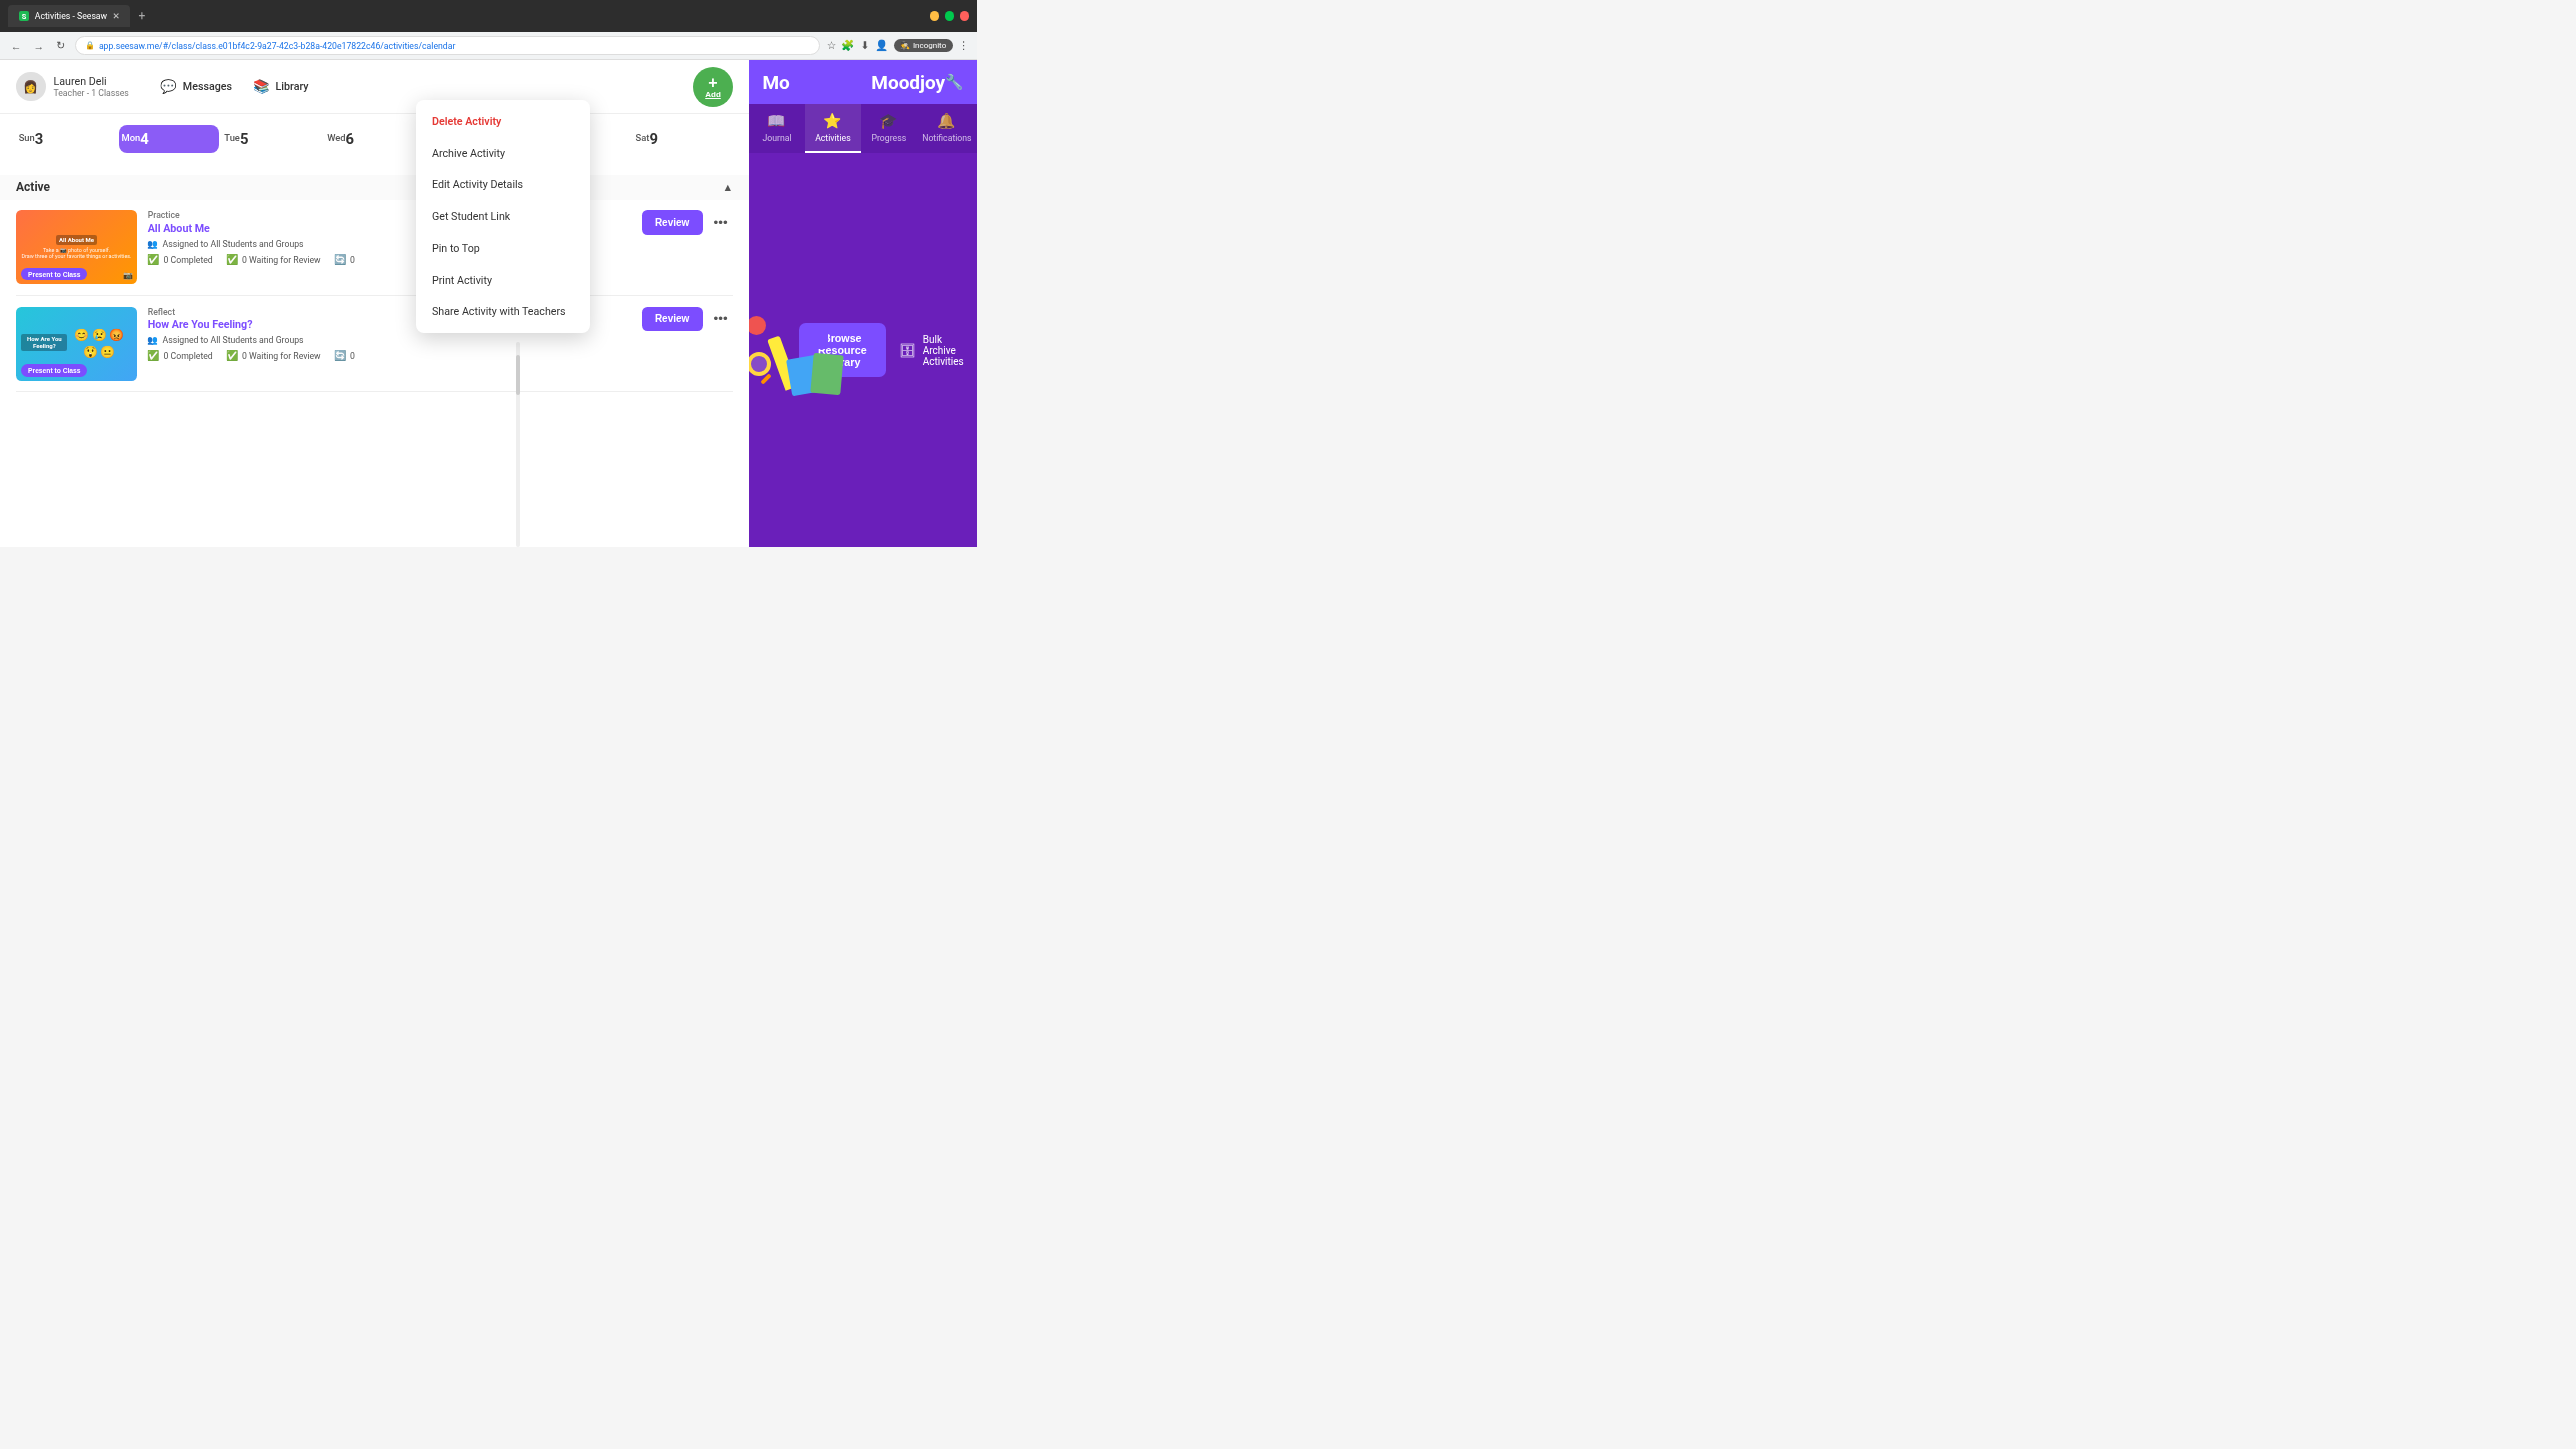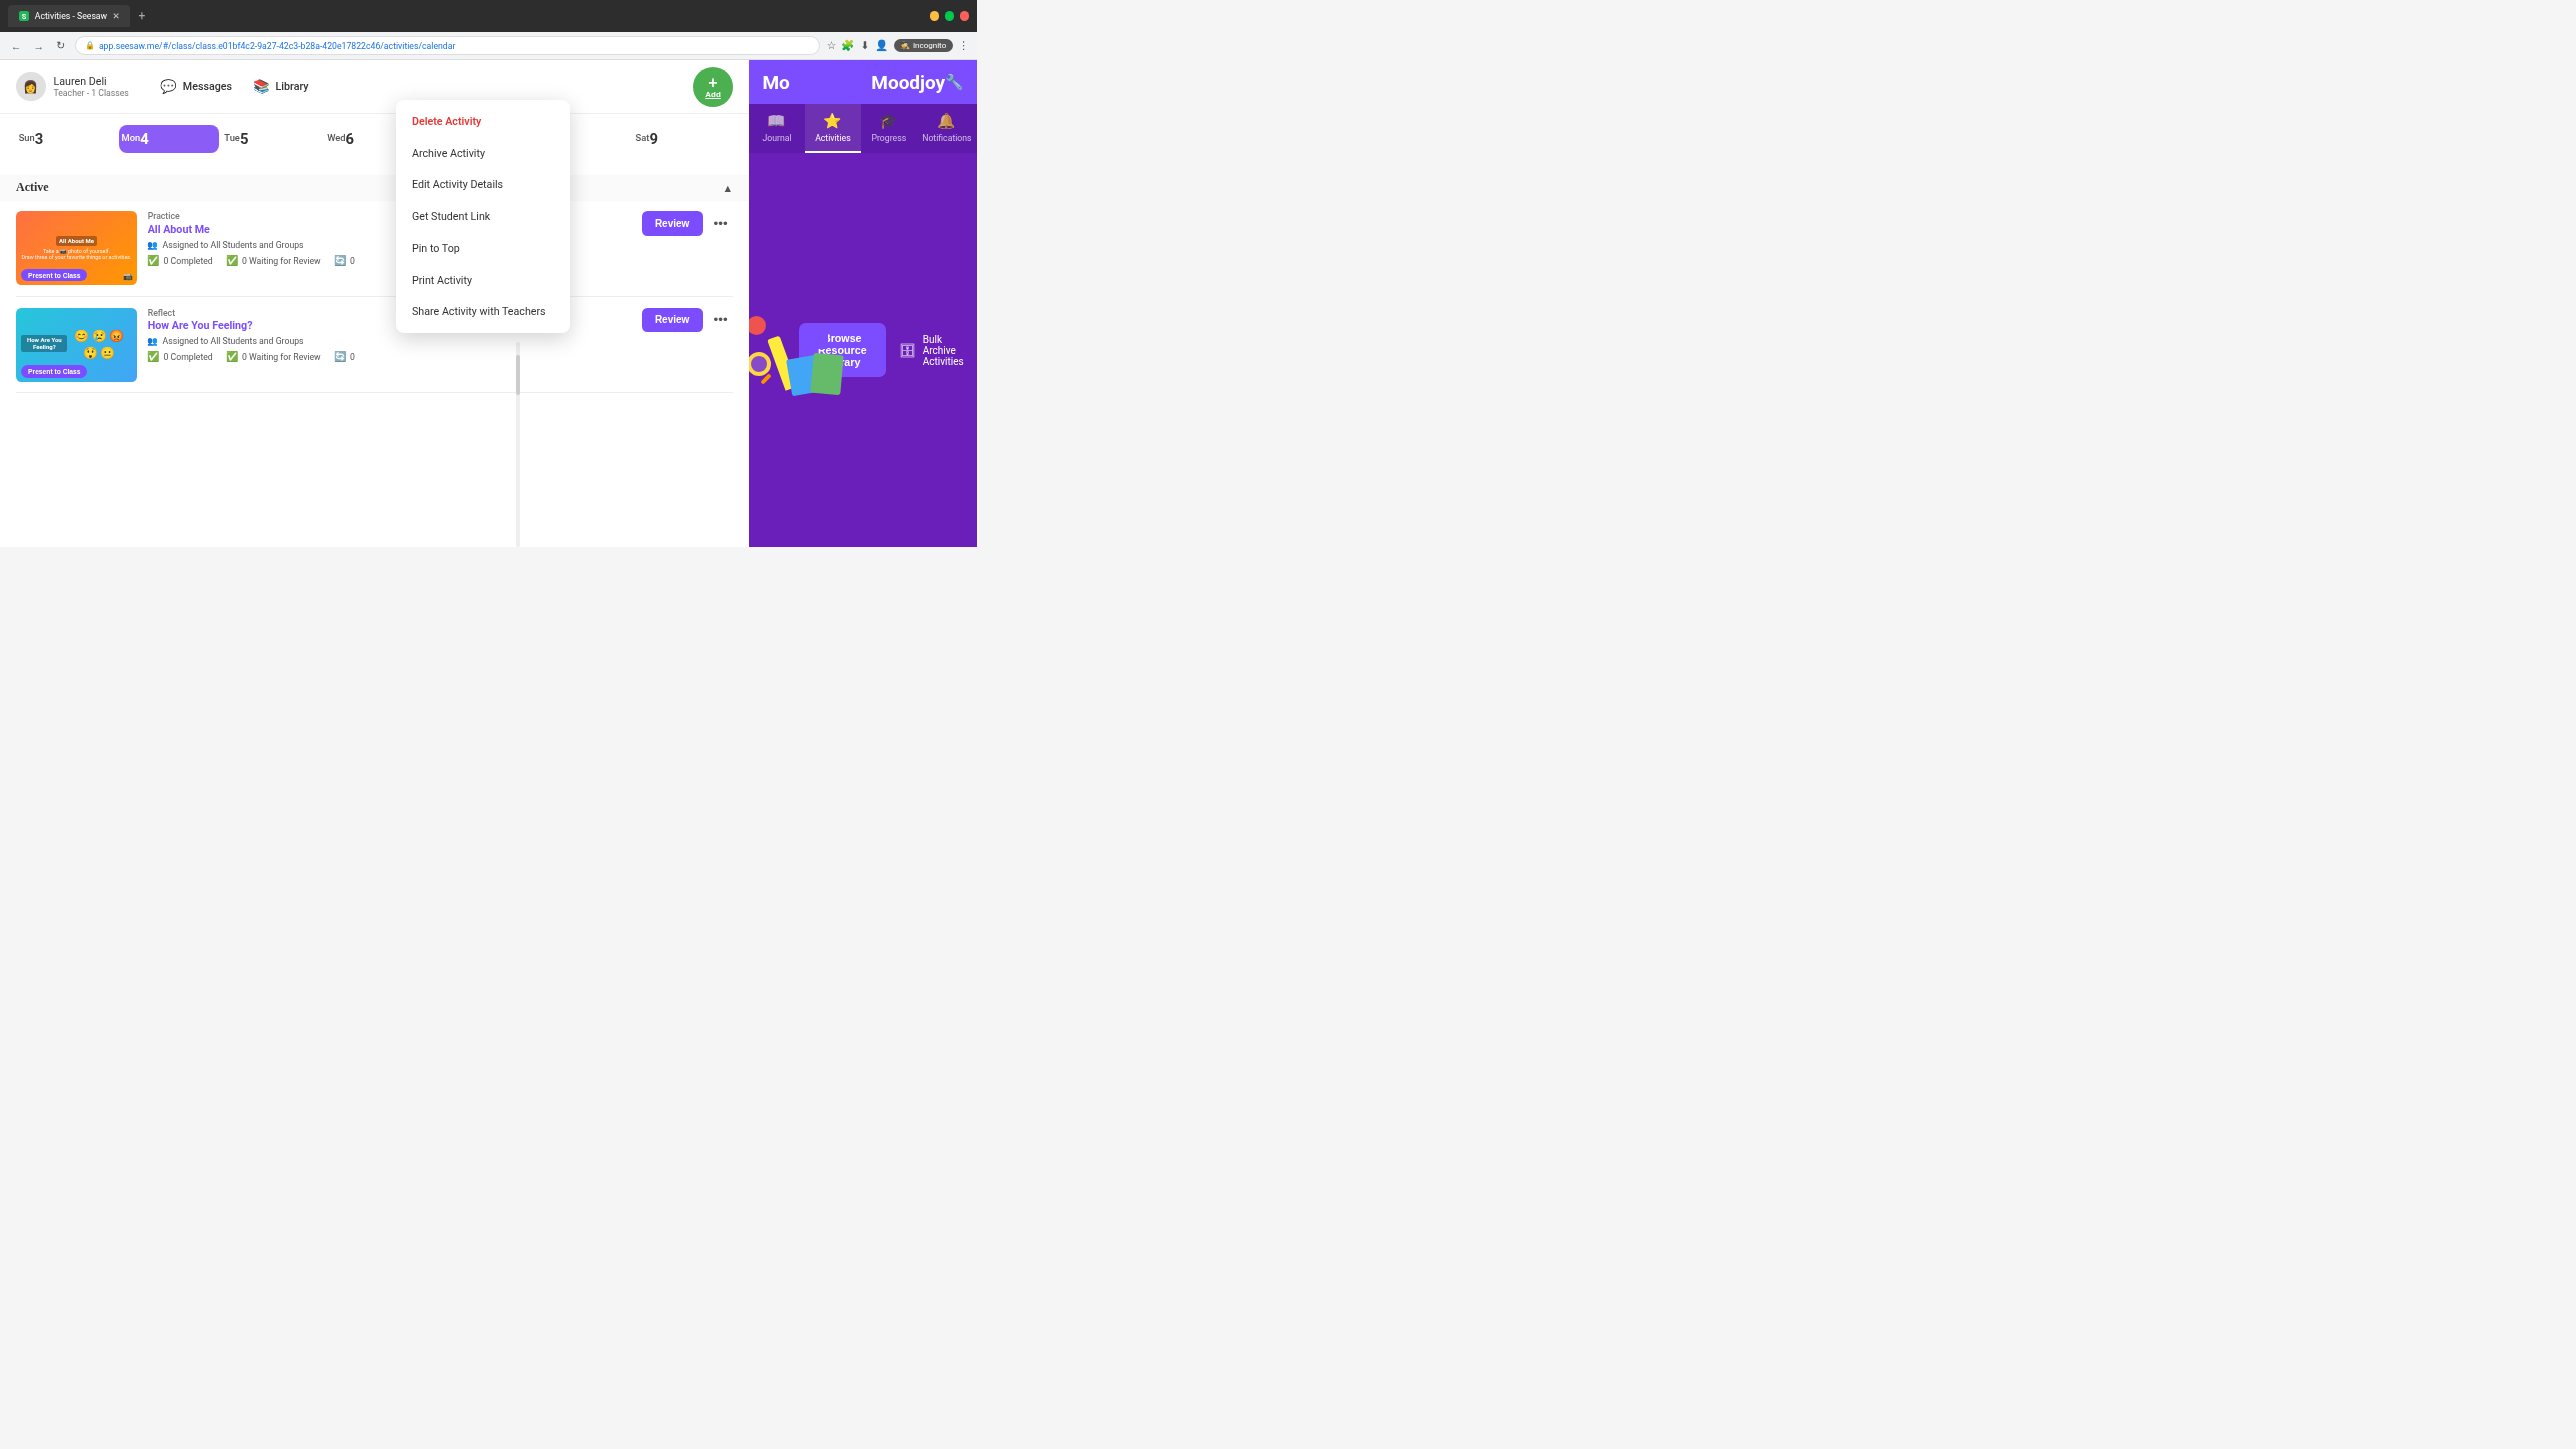--- a/index.html
+++ b/index.html
@@ -279,21 +279,20 @@
     .day-cell:not(.active) .day-name { color: #555; }
     .day-cell:not(.active) .day-num { color: #333; }
 
     
     .section-header {
       display: flex;
       align-items: center;
       justify-content: space-between;
       padding: 5.4px 16px;
       background: #fafafa;
-      font-family: Liberation Serif, serif;
     }
     .section-title { font-size: 12px; font-weight: 700; color: #333; }
     .section-collapse { cursor: pointer; color: #555; }
 
     
     .activities-list {
       padding: 0 16px;
       overflow-y: auto;
       max-height: 268px;
     }
@@ -401,21 +400,21 @@
       color: #555;
       font-size: 13.4px;
       cursor: pointer;
       padding: 2.7px 5.4px;
     }
 
     
     .dropdown-menu {
       position: absolute;
       top: 40px;
-      left: 396px;
+      left: 416px;
       background: white;
       border-radius: 8px;
       box-shadow: 0 5.4px 21.5px rgba(0,0,0,0.18);
       min-width: 174px;
       z-index: 100;
       padding: 5.4px 0;
     }
     .dropdown-item {
       padding: 9.4px 16px;
       font-size: 10.7px;

